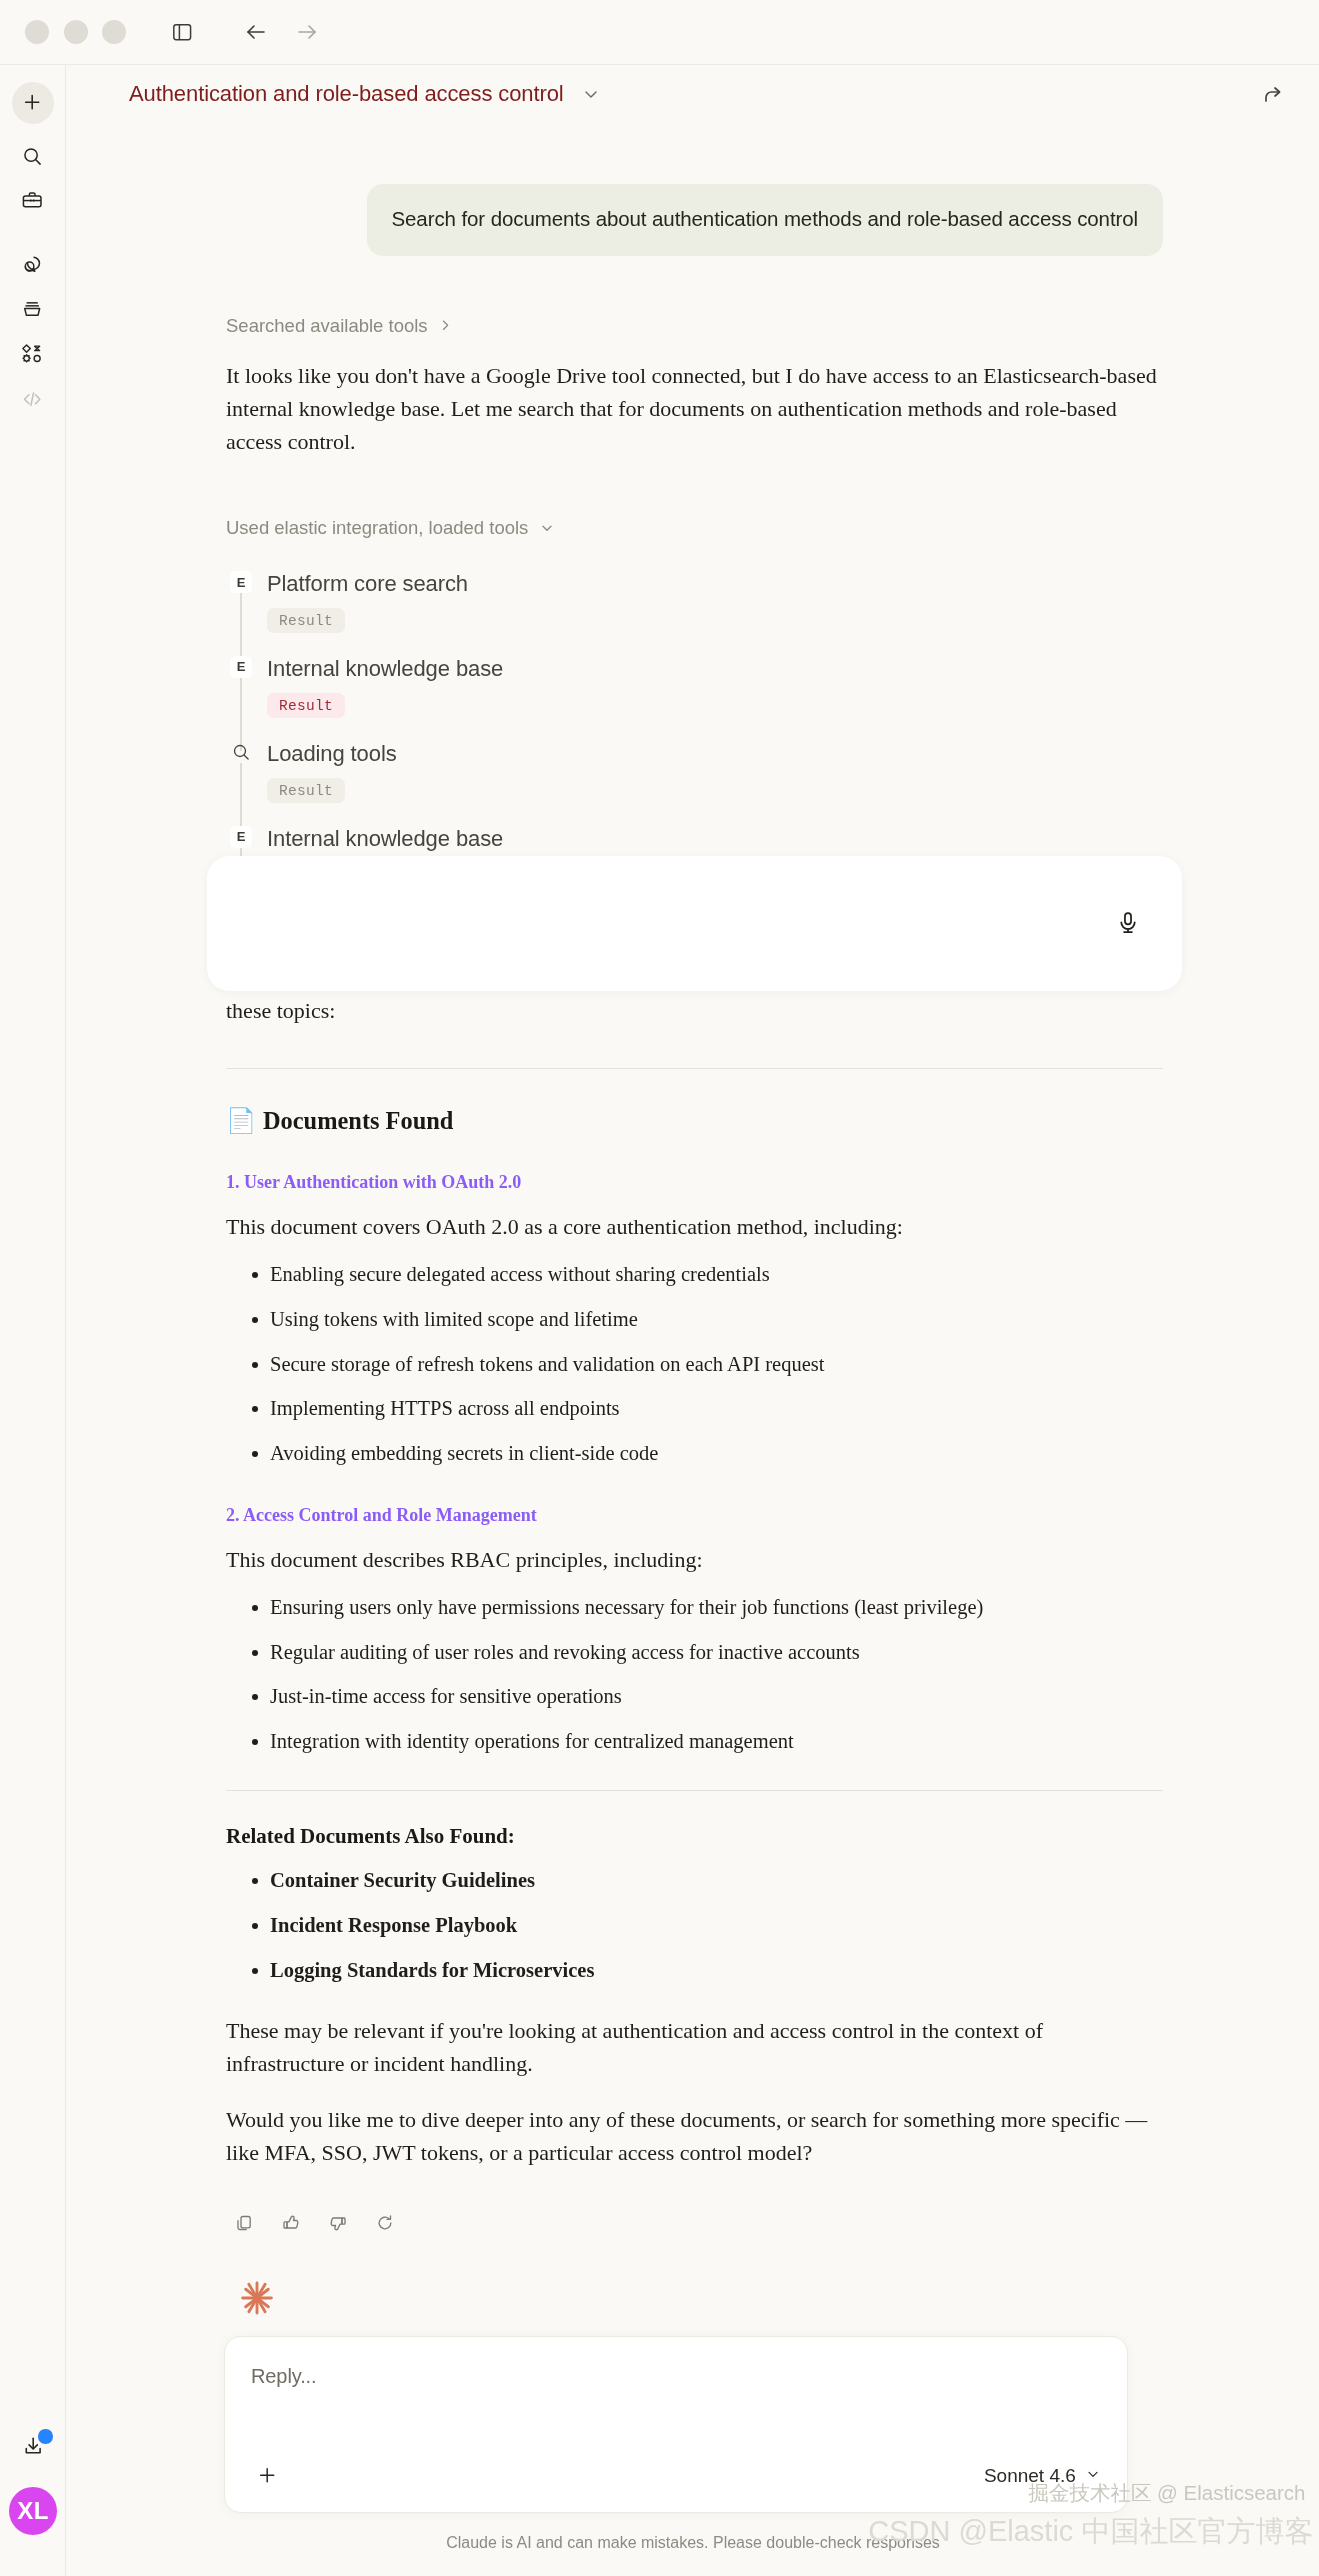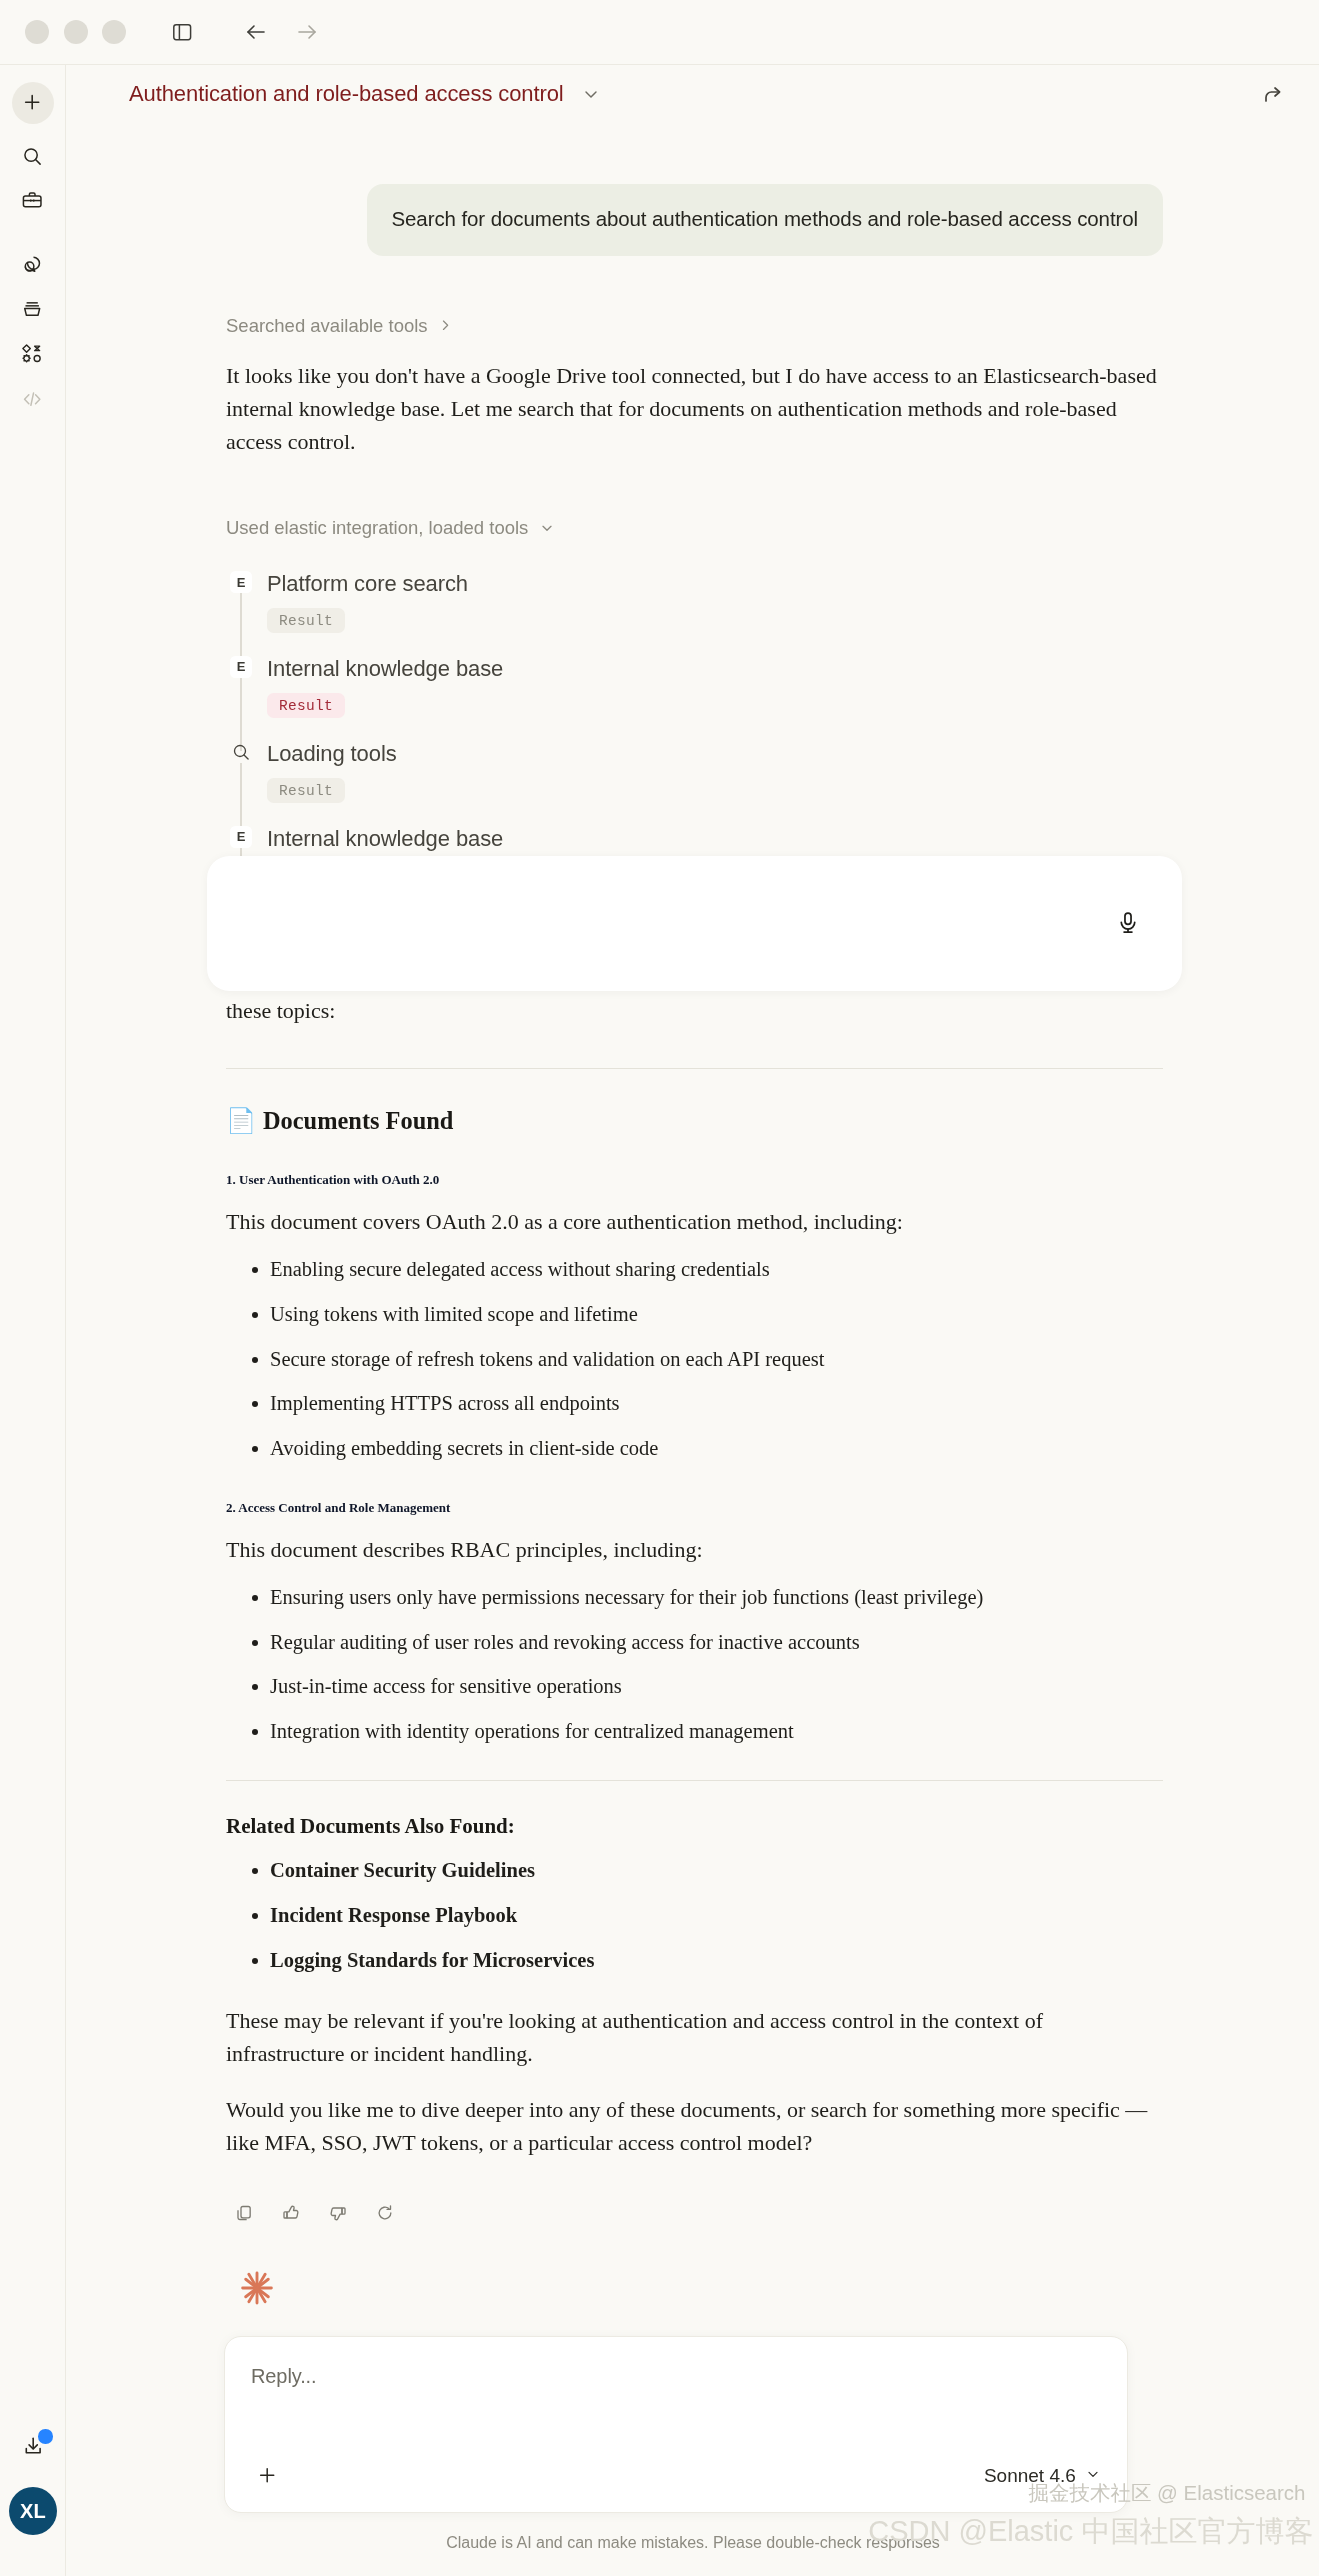--- a/index.html
+++ b/index.html
@@ -47,23 +47,23 @@
   .rail-btn.pill { background: #eceae2; }
   .rail-btn.dim { color: #c3c0b6; }
   .rail-sp-a { height: 9.2px; }
   .rail-sp-b { height: 20px; }
   .rail-bottom { position: absolute; bottom: 41px; left: 0; width: 66px;
                  display: flex; flex-direction: column; align-items: center; gap: 18.5px; }
   .dl-wrap { position: relative; width: 42px; height: 42px;
              display: flex; align-items: center; justify-content: center; color: #28261f; }
   .dl-dot { position: absolute; top: 2.6px; right: 1.3px; width: 14.5px; height: 14.5px;
             border-radius: 50%; background: #2684ff; }
-  .avatar { width: 48px; height: 48px; border-radius: 50%; background: #0c4a6e;
+  .avatar { width: 48px; height: 48px; border-radius: 50%; background: #d946ef;
             color: #fff; display: flex; align-items: center; justify-content: center;
-            font-size: 20px; font-weight: 600; letter-spacing: 0.3px; }
+            font-size: 24px; font-weight: 600; letter-spacing: 0.3px; }
 
   
   .convhead {
     position: absolute; top: 65px; left: 66px;
     width: 1254px; height: 57px;
     display: flex; align-items: center;
     padding: 0 29px 0 63px;
   }
   .conv-title { font-size: 22px; color: #7f1d1d; letter-spacing: -0.1px; }
   .conv-caret { margin-left: 17px; color: #6f6d64; display: flex; align-items: center; }
@@ -130,21 +130,21 @@
 
   .divider { height: 0.7px; background: #e4e2d9; margin: 41px 0 0 0; }
 
   .h-doc {
     font-family: "Liberation Serif", serif;
     font-size: 24.4px; font-weight: 700; color: #1a1915;
     margin-top: 38px; display: flex; align-items: center; gap: 6.6px;
   }
   .h-num {
     font-family: "Liberation Serif", serif;
-    font-size: 13px; font-weight: 700; color: #0f172a;
+    font-size: 18px; font-weight: 700; color: #8b5cf6;
     margin-top: 37px;
   }
   ul.bul { list-style: none; margin-top: 17px; }
   ul.bul li {
     font-family: "Liberation Serif", serif;
     font-size: 20.5px; line-height: 1.40; color: #1f1e1a;
     padding-left: 44px; position: relative; margin-bottom: 16px;
   }
   ul.bul li::before {
     content: ""; position: absolute; left: 26px; top: 12px;

